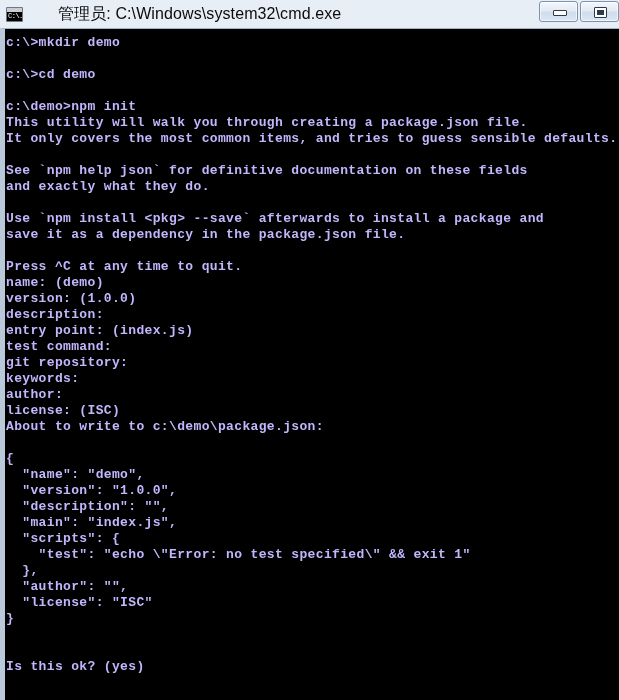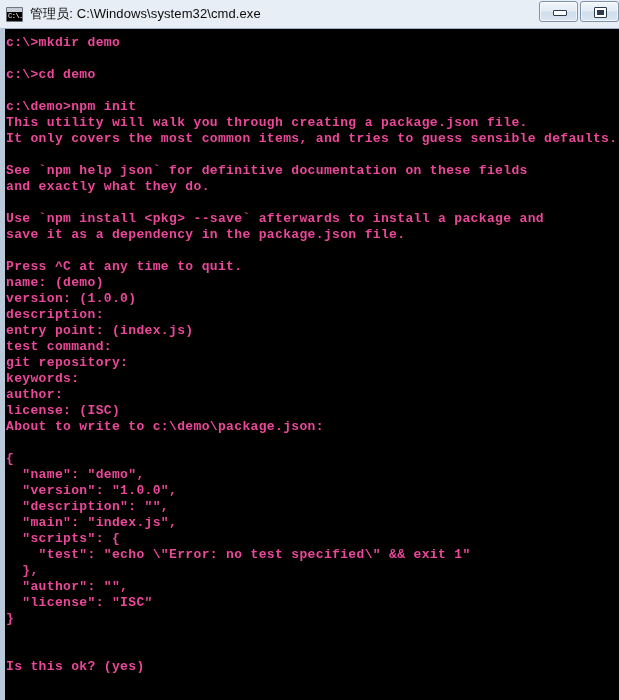--- a/index.html
+++ b/index.html
@@ -63,25 +63,26 @@
     top: 4px;
     font-family: "Liberation Mono", monospace;
     font-size: 7px;
     line-height: 8px;
     color: #ffffff;
     letter-spacing: -0.5px;
     white-space: nowrap;
   }
 
   #title-text {
-    font-size: 13px;
+    font-size: 16px;
     color: #0b0b0b;
     white-space: nowrap;
     line-height: 28px;
     letter-spacing: 0.1px;
+    margin-left: 28px;
   }
 
   
   #win-buttons {
     position: absolute;
     right: 0;
     top: 1px;
     display: flex;
     align-items: flex-start;
   }
@@ -149,21 +150,21 @@
     background: #000000;
     overflow: hidden;
   }
 
   #console-text {
     position: absolute;
     left: 1px;
     top: 6px;
     margin: 0;
     padding: 0;
-    color: #ec4899;
+    color: #c4b5fd;
     font-family: "Liberation Mono", "DejaVu Sans Mono", monospace;
     font-size: 13px;
     line-height: 16px;
     white-space: pre;
     letter-spacing: 0.35px;
     font-weight: bold;
     -webkit-font-smoothing: none;
   }
 </style>
 </head>

